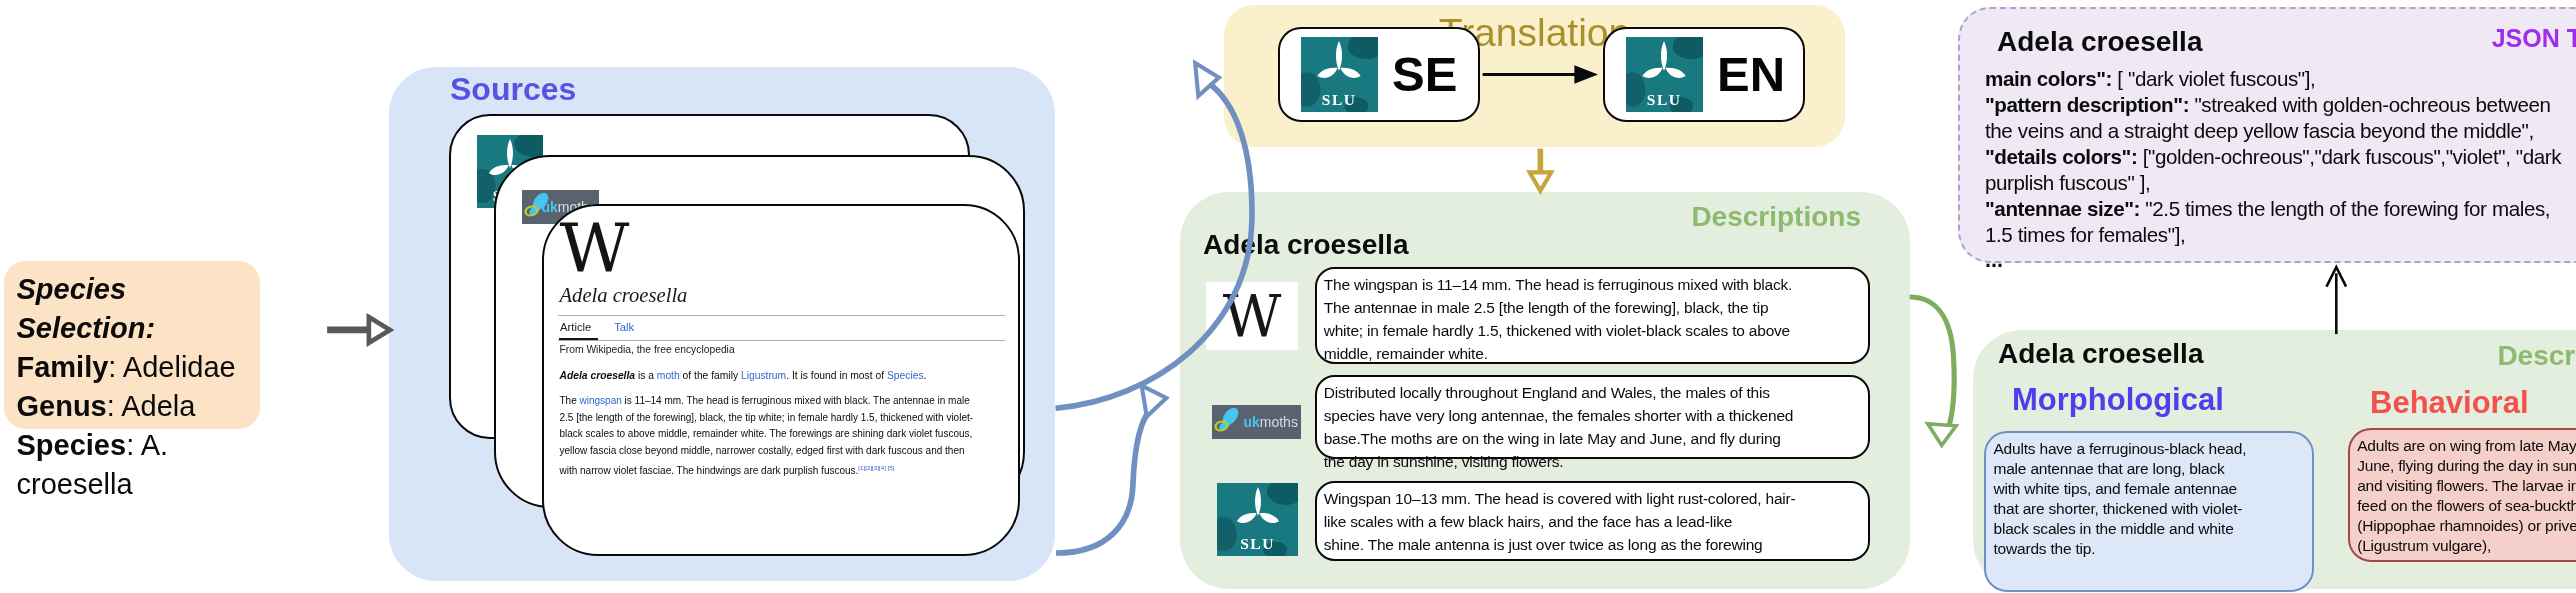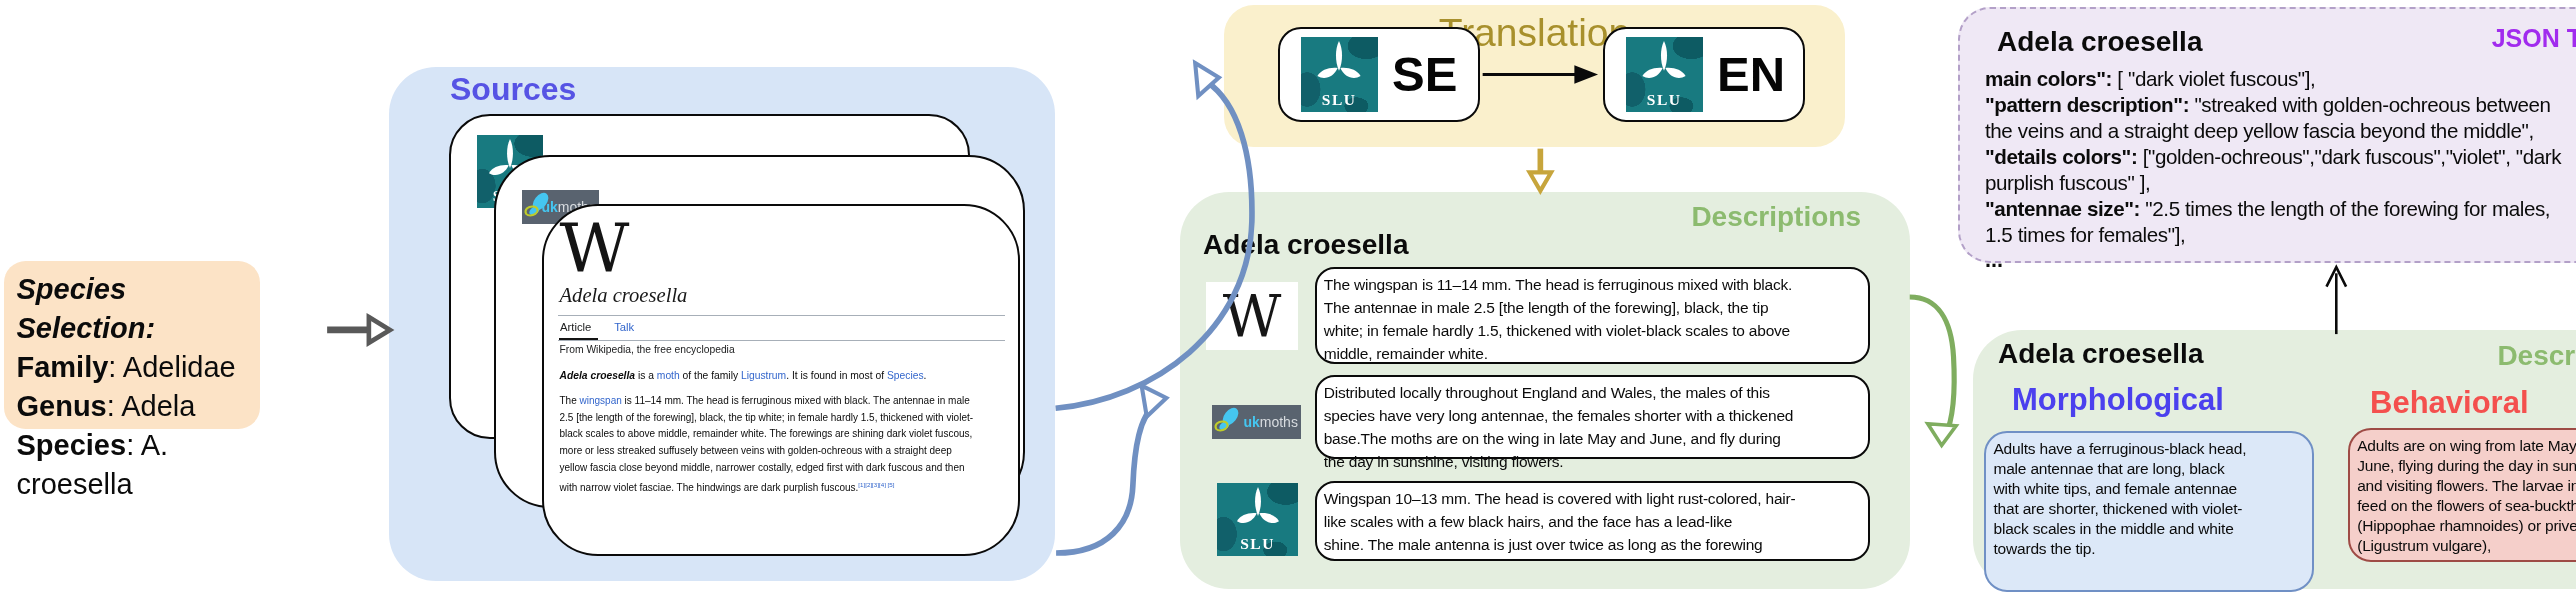--- a/index.html
+++ b/index.html
@@ -184,21 +184,20 @@
         <span class="tab-talk">Talk</span>
       </div>
       <div id="article-underline"></div>
       <div class="wiki-rule" style="top:134px;height:0.8px;"></div>
       <div id="wiki-sub">From Wikipedia, the free encyclopedia</div>
       <div id="wiki-intro"><span class="seg-bi">Adela croesella</span><span> is a </span><span class="seg-link">moth</span><span> of the family </span><span class="seg-link">Ligustrum</span><span>. It is found in most of </span><span class="seg-link">Species</span><span>.</span></div>
       <div id="wiki-body">
           <div class="rich-line"><span>The </span><span class="seg-link">wingspan</span><span> is 11–14 mm. The head is ferruginous mixed with black. The antennae in male</span></div>
           <div class="rich-line">2.5 [the length of the forewing], black, the tip white; in female hardly 1.5, thickened with violet-</div>
           <div class="rich-line">black scales to above middle, remainder white. The forewings are shining dark violet fuscous,</div>
-          <div class="rich-line">more or less streaked suffusely between veins with golden-ochreous with a straight deep</div>
           <div class="rich-line">yellow fascia close beyond middle, narrower costally, edged first with dark fuscous and then</div>
           <div class="rich-line"><span>with narrow violet fasciae. The hindwings are dark purplish fuscous.</span><span class="seg-sup">[1][2][3][4] [5]</span></div>
         </div>
     </div>
   </div>
 
   <div class="panel" id="translation-box">
     <div class="abs" id="translation-title">Translation</div>
     <div class="lang-box" id="se-box">
       <div class="slu-logo">

